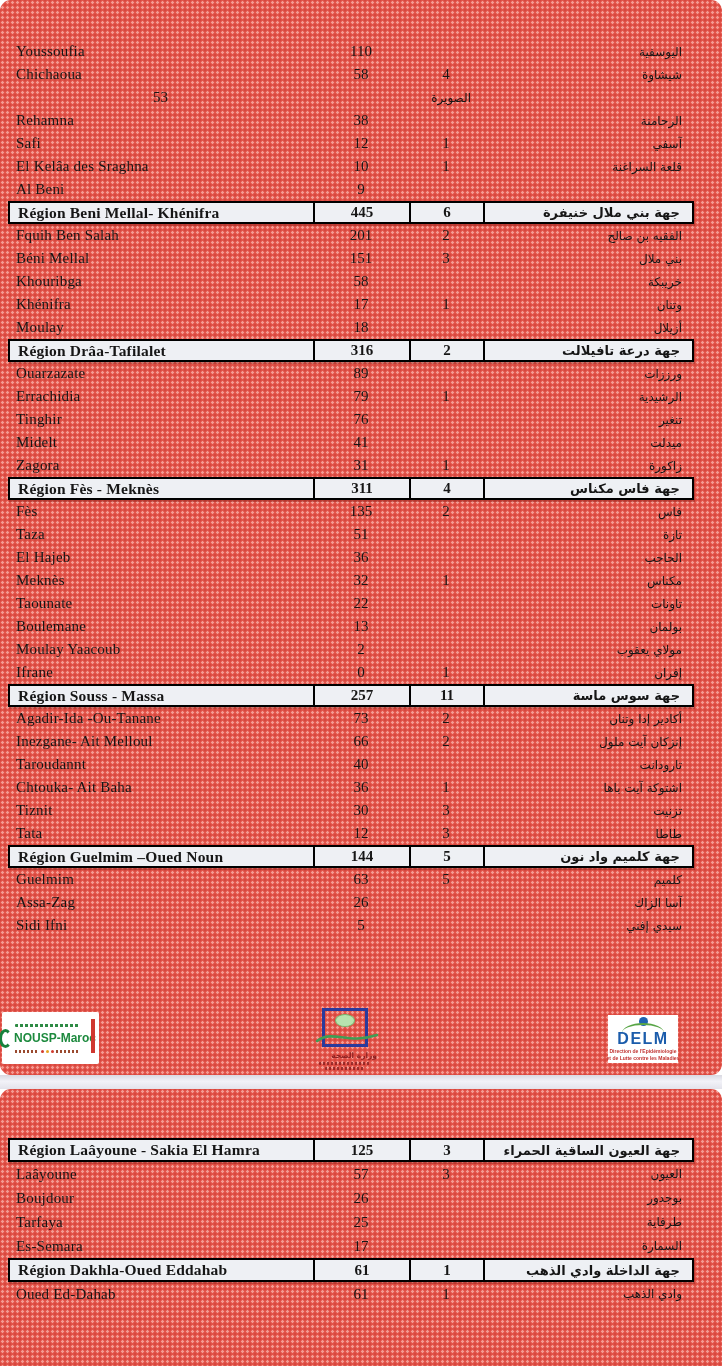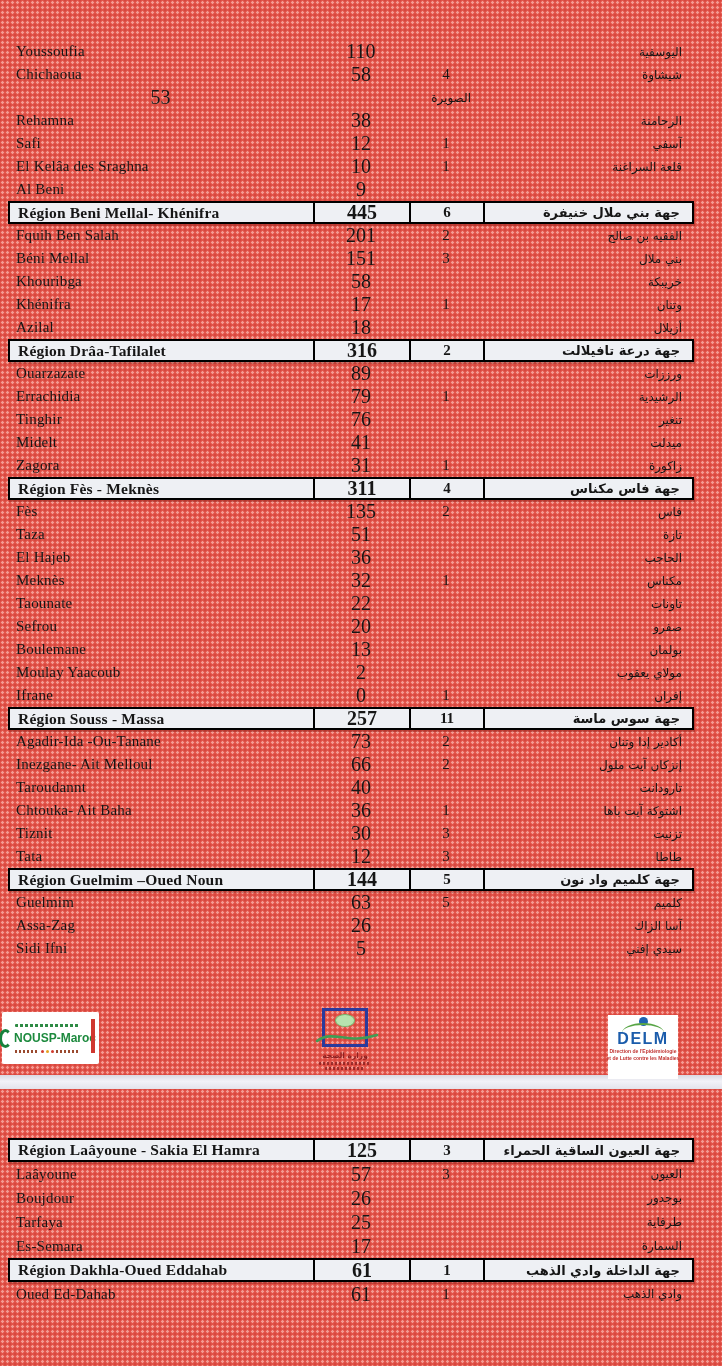--- a/index.html
+++ b/index.html
@@ -9,35 +9,36 @@
     color:#161616;
   }
   .page {
     position:relative;
     background-color:#e4564c;
     background-image:
       radial-gradient(circle, rgba(255,212,206,.55) 1.1px, rgba(255,212,206,0) 1.5px),
       radial-gradient(circle, rgba(176,28,22,.35) 1px, rgba(176,28,22,0) 1.4px);
     background-size:5px 5px, 5px 5px;
     background-position:0 0, 2.5px 2.5px;
+    border-radius:11px;
   }
   .page1 { height:1075px; }
   .band  { height:14px; background:linear-gradient(180deg,#d9d9e1,#f2f2f8 45%,#e3e3eb); }
   .page2 { height:360px;text-align:right; }
 
   .table { position:absolute; left:8px; width:686px; }
   .page1 .table { top:40px; }
   .page2 .table { top:49px; }
 
   .row { display:grid; grid-template-columns:305px 96px 74px 1fr; height:23px; }
   .page2 .row { height:24px; }
   .row > div { height:100%; display:flex; align-items:center; overflow:hidden; }
 
   .c-fr    { padding-left:8px; font-size:15px; letter-spacing:.2px; white-space:nowrap; }
-  .c-cases { justify-content:center; font-size:20px; }
+  .c-cases { justify-content:center; font-size:15px; }
   .c-deaths{ justify-content:center; font-size:15px; }
   .c-ar    { justify-content:flex-end; padding-right:12px;
              font-family:"DejaVu Sans",sans-serif; font-size:12px; white-space:nowrap; }
 
   .row.region {
     background:#eef0f4;
     border:2px solid #000;
     font-weight:bold;
     box-shadow:1px 2px 0 rgba(110,15,10,.30);
   }
@@ -58,32 +59,32 @@
   .nousp-arc { width:13px; height:19px; border:3.5px solid #17823b;
     border-right-color:transparent; border-radius:50%; }
   .nousp-label { color:#1d8a3e; font:bold 12px "Liberation Sans",sans-serif; white-space:nowrap; }
   .nousp-bar { position:absolute; right:4px; top:7px; width:4px; height:34px; background:#cf3830; }
   .nousp-foot { display:flex; align-items:center; gap:2px; }
   .nousp-foot .seg { width:24px; height:3px;
     background:repeating-linear-gradient(90deg,#9b4a2f 0 2px, transparent 2px 4px); }
   .dot { width:3px; height:3px; border-radius:50%; }
   .dot.red { background:#d23b2e; } .dot.yellow { background:#e7a21f; }
 
-  .ministry { position:absolute; left:313px; top:1008px; width:64px; text-align:center; }
+  .ministry { position:absolute; left:313px; top:1008px; width:64px; text-align:right; }
   .m-square { position:relative; width:46px; height:39px; border:3px solid #2b3a9b; margin:0 auto; }
   .m-ellipse { position:absolute; left:50%; top:3px; transform:translateX(-50%);
     width:20px; height:13px; background:#b7e3ae; border:1px solid #74b86e; border-radius:50%; }
   .m-wave { position:absolute; left:-10px; top:17px; }
   .m-title { margin-top:4px; color:#8e2121; font-family:"DejaVu Sans",sans-serif;
     font-size:7.5px; font-weight:bold; }
   .m-micro { margin:2px auto 0; height:3px; border-radius:1px;
     background:repeating-linear-gradient(90deg,rgba(142,33,33,.85) 0 2px, transparent 2px 4px); }
   .m-micro.l1 { width:52px; } .m-micro.l2 { width:40px; }
 
-  .delm { position:absolute; left:608px; top:1015px; width:70px; height:64px;
+  .delm { position:absolute; left:608px; top:1015px; width:70px; height:48px;
     background:#fff; display:flex; flex-direction:column; align-items:center; padding-top:2px; }
   .delm-head { width:9px; height:9px; border-radius:50%; background:#1f63b0; }
   .delm-arc { width:42px; height:10px; margin-top:-3px;
     border-top:2.5px solid #58a546; border-radius:50% 50% 0 0 / 100% 100% 0 0; }
   .delm-text { color:#1b5cab; font:800 16px "Liberation Sans",sans-serif;
     letter-spacing:1.5px; line-height:1; margin-top:-2px; }
   .delm-sub { color:#c03330; font:bold 5px "Liberation Sans",sans-serif;
     line-height:1.3; text-align:center; margin-top:1px; white-space:nowrap; }
 </style>
 </head>
@@ -155,21 +156,21 @@
     <div class="c-deaths"></div>
     <div class="c-ar">خريبكة</div>
   </div>
       <div class="row">
     <div class="c-fr">Khénifra</div>
     <div class="c-cases">17</div>
     <div class="c-deaths">1</div>
     <div class="c-ar">وتنان</div>
   </div>
       <div class="row">
-    <div class="c-fr">Azilal</div>
+    <div class="c-fr">Moulay</div>
     <div class="c-cases">18</div>
     <div class="c-deaths"></div>
     <div class="c-ar">أزيلال</div>
   </div>
       <div class="row region">
     <div class="c-fr">Région Drâa-Tafilalet</div>
     <div class="c-cases">316</div>
     <div class="c-deaths">2</div>
     <div class="c-ar">جهة درعة تافيلالت</div>
   </div>
@@ -231,26 +232,20 @@
     <div class="c-fr">Meknès</div>
     <div class="c-cases">32</div>
     <div class="c-deaths">1</div>
     <div class="c-ar">مكناس</div>
   </div>
       <div class="row">
     <div class="c-fr">Taounate</div>
     <div class="c-cases">22</div>
     <div class="c-deaths"></div>
     <div class="c-ar">تاونات</div>
-  </div>
-      <div class="row">
-    <div class="c-fr">Sefrou</div>
-    <div class="c-cases">20</div>
-    <div class="c-deaths"></div>
-    <div class="c-ar">صفرو</div>
   </div>
       <div class="row">
     <div class="c-fr">Boulemane</div>
     <div class="c-cases">13</div>
     <div class="c-deaths"></div>
     <div class="c-ar">بولمان</div>
   </div>
       <div class="row">
     <div class="c-fr">Moulay Yaacoub</div>
     <div class="c-cases">2</div>

